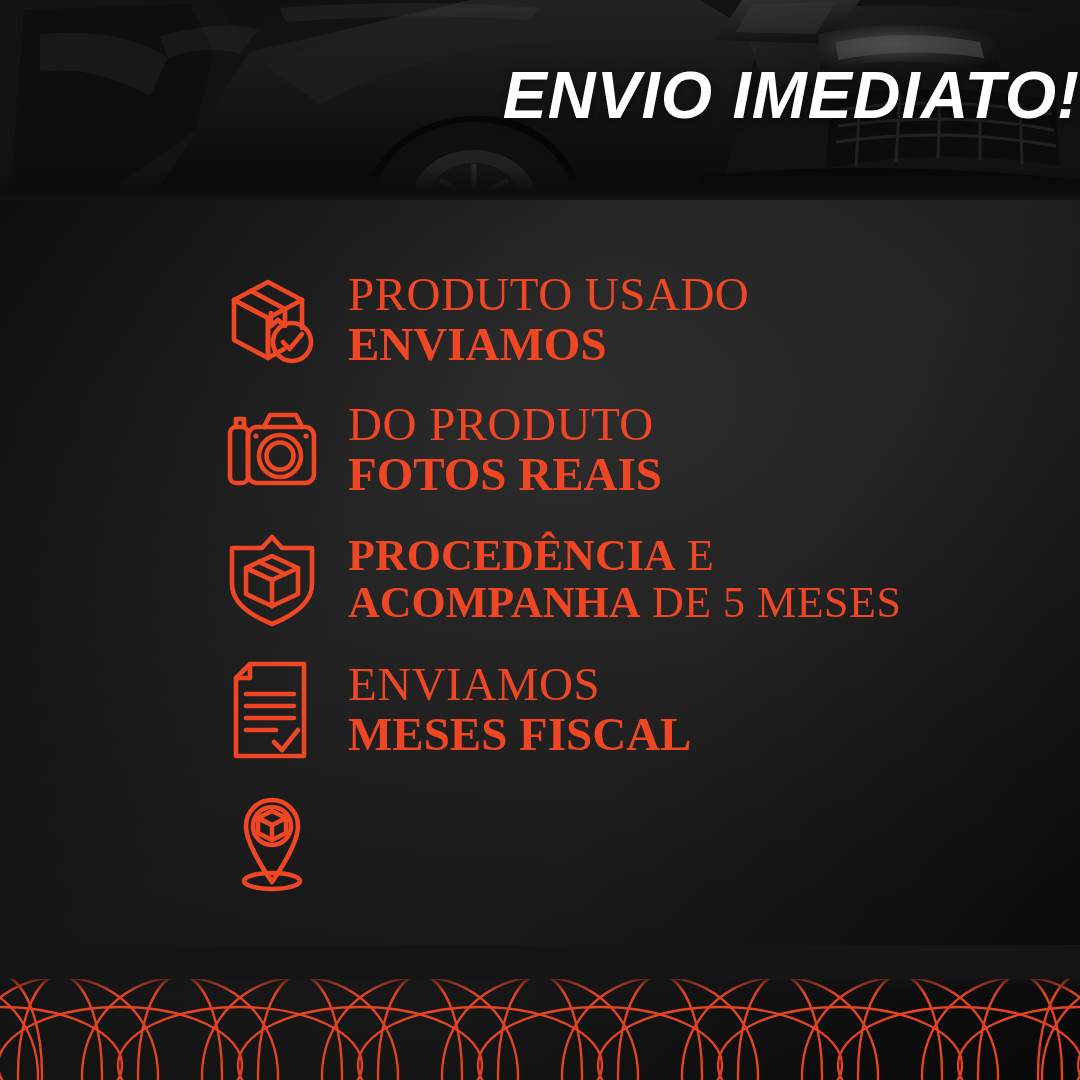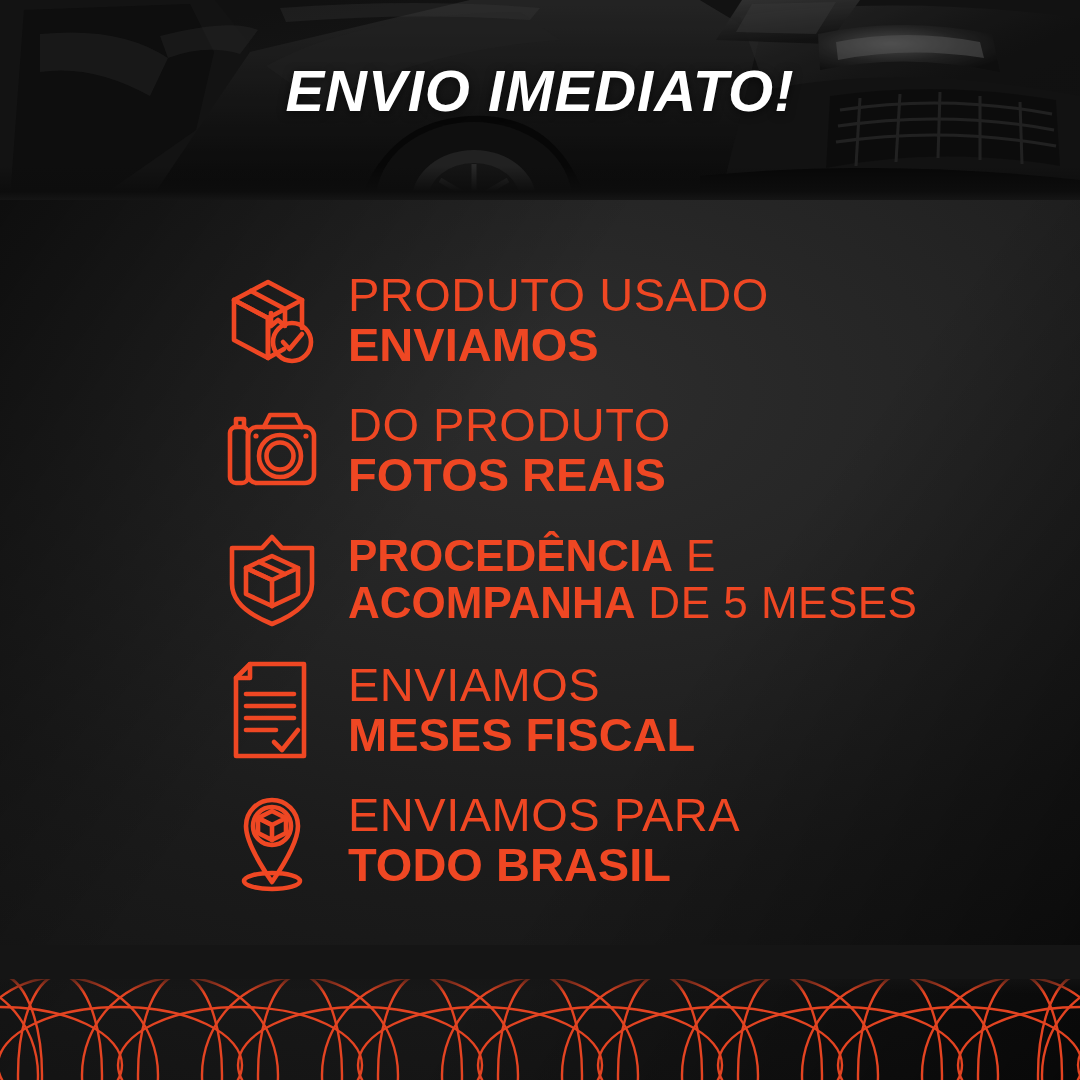--- a/index.html
+++ b/index.html
@@ -25,38 +25,39 @@
     background:#0a0a0a;
   }
   .car-art { position:absolute; inset:0; }
   .banner-fade {
     position:absolute; left:0; bottom:0; width:100%; height:34px;
     background:linear-gradient(to bottom, rgba(8,8,8,0) 0%, #0d0d0d 75%, #151515 100%);
   }
   .banner-title {
     position:absolute;
     top:62px; left:0; width:1080px;
-    text-align:center;
+    text-align:right;
     color:#ffffff;
-    font-size:58px;
+    font-size:66px;
     font-weight:bold;
     font-style:italic;
     letter-spacing:1px;
     line-height:1;
     text-shadow:0 2px 10px rgba(0,0,0,.55);
     z-index:4;
   }
 
   
   .body-area {
     position:absolute;
     top:200px; left:0;
     width:1080px; height:880px;
     background:
       radial-gradient(115% 85% at 52% 22%, #2d2d2d 0%, #242424 34%, #1b1b1b 64%, #141414 100%);
+    font-family: Liberation Serif, serif;
   }
   .body-vig {
     position:absolute; inset:0;
     background:linear-gradient(125deg, rgba(0,0,0,.55) 0%, rgba(0,0,0,0) 38%, rgba(0,0,0,0) 60%, rgba(0,0,0,.6) 100%);
   }
 
   
   .features {
     position:absolute;
     top:55px; left:222px;
@@ -263,24 +264,20 @@
       <div class="feature">
         <div class="f-icon">
           <svg width="88" height="104" viewBox="0 0 88 104" fill="none" stroke="#ef4723" stroke-width="4.6" stroke-linejoin="round" stroke-linecap="round">
             <path d="M44 94 Q18 56 18 38 A26 26 0 1 1 70 38 Q70 56 44 94 Z"></path>
             <circle cx="44" cy="38" r="19"></circle>
             <path d="M30 30 L44 23 L58 30 L44 37 Z"></path>
             <path d="M30 30 L30 45 L44 52 L44 37 Z"></path>
             <path d="M58 30 L58 45 L44 52"></path>
             <ellipse cx="44" cy="93" rx="28" ry="8"></ellipse>
           </svg>
-        </div>
-        <div class="f-text">
-          <span class="f-line lt s48">ENVIAMOS PARA</span>
-          <span class="f-line bd s48">TODO BRASIL</span>
         </div>
       </div>
 
     </div>
   </div>
 
   <div class="pattern">
     <svg width="1080" height="135" viewBox="0 0 1080 135">
       <g fill="none" stroke="#ef4723" stroke-width="2.4" opacity=".95">
 

